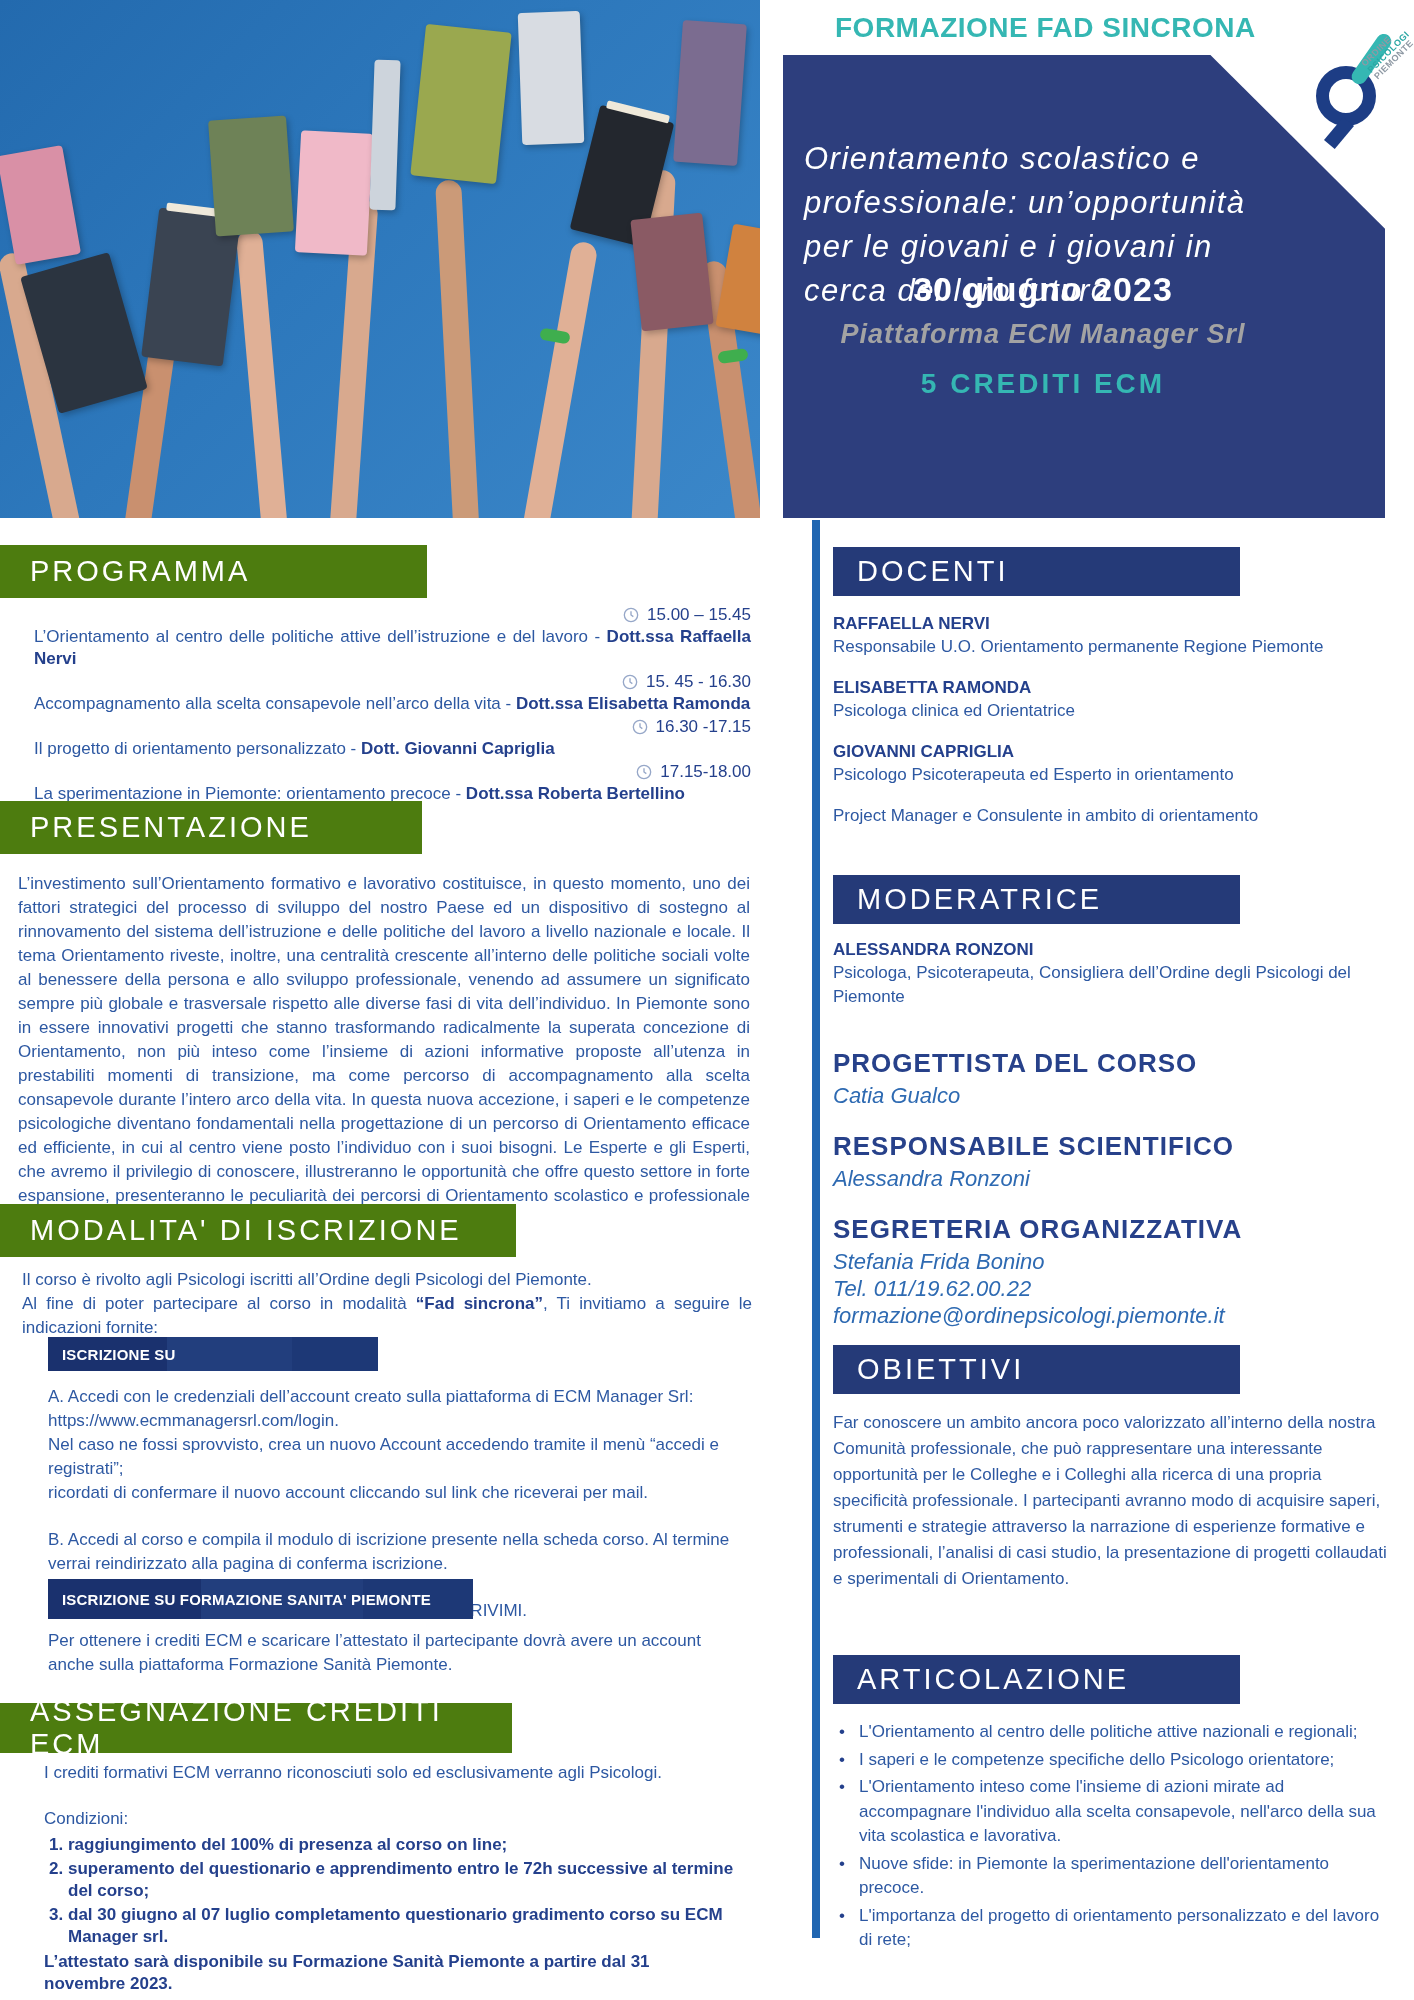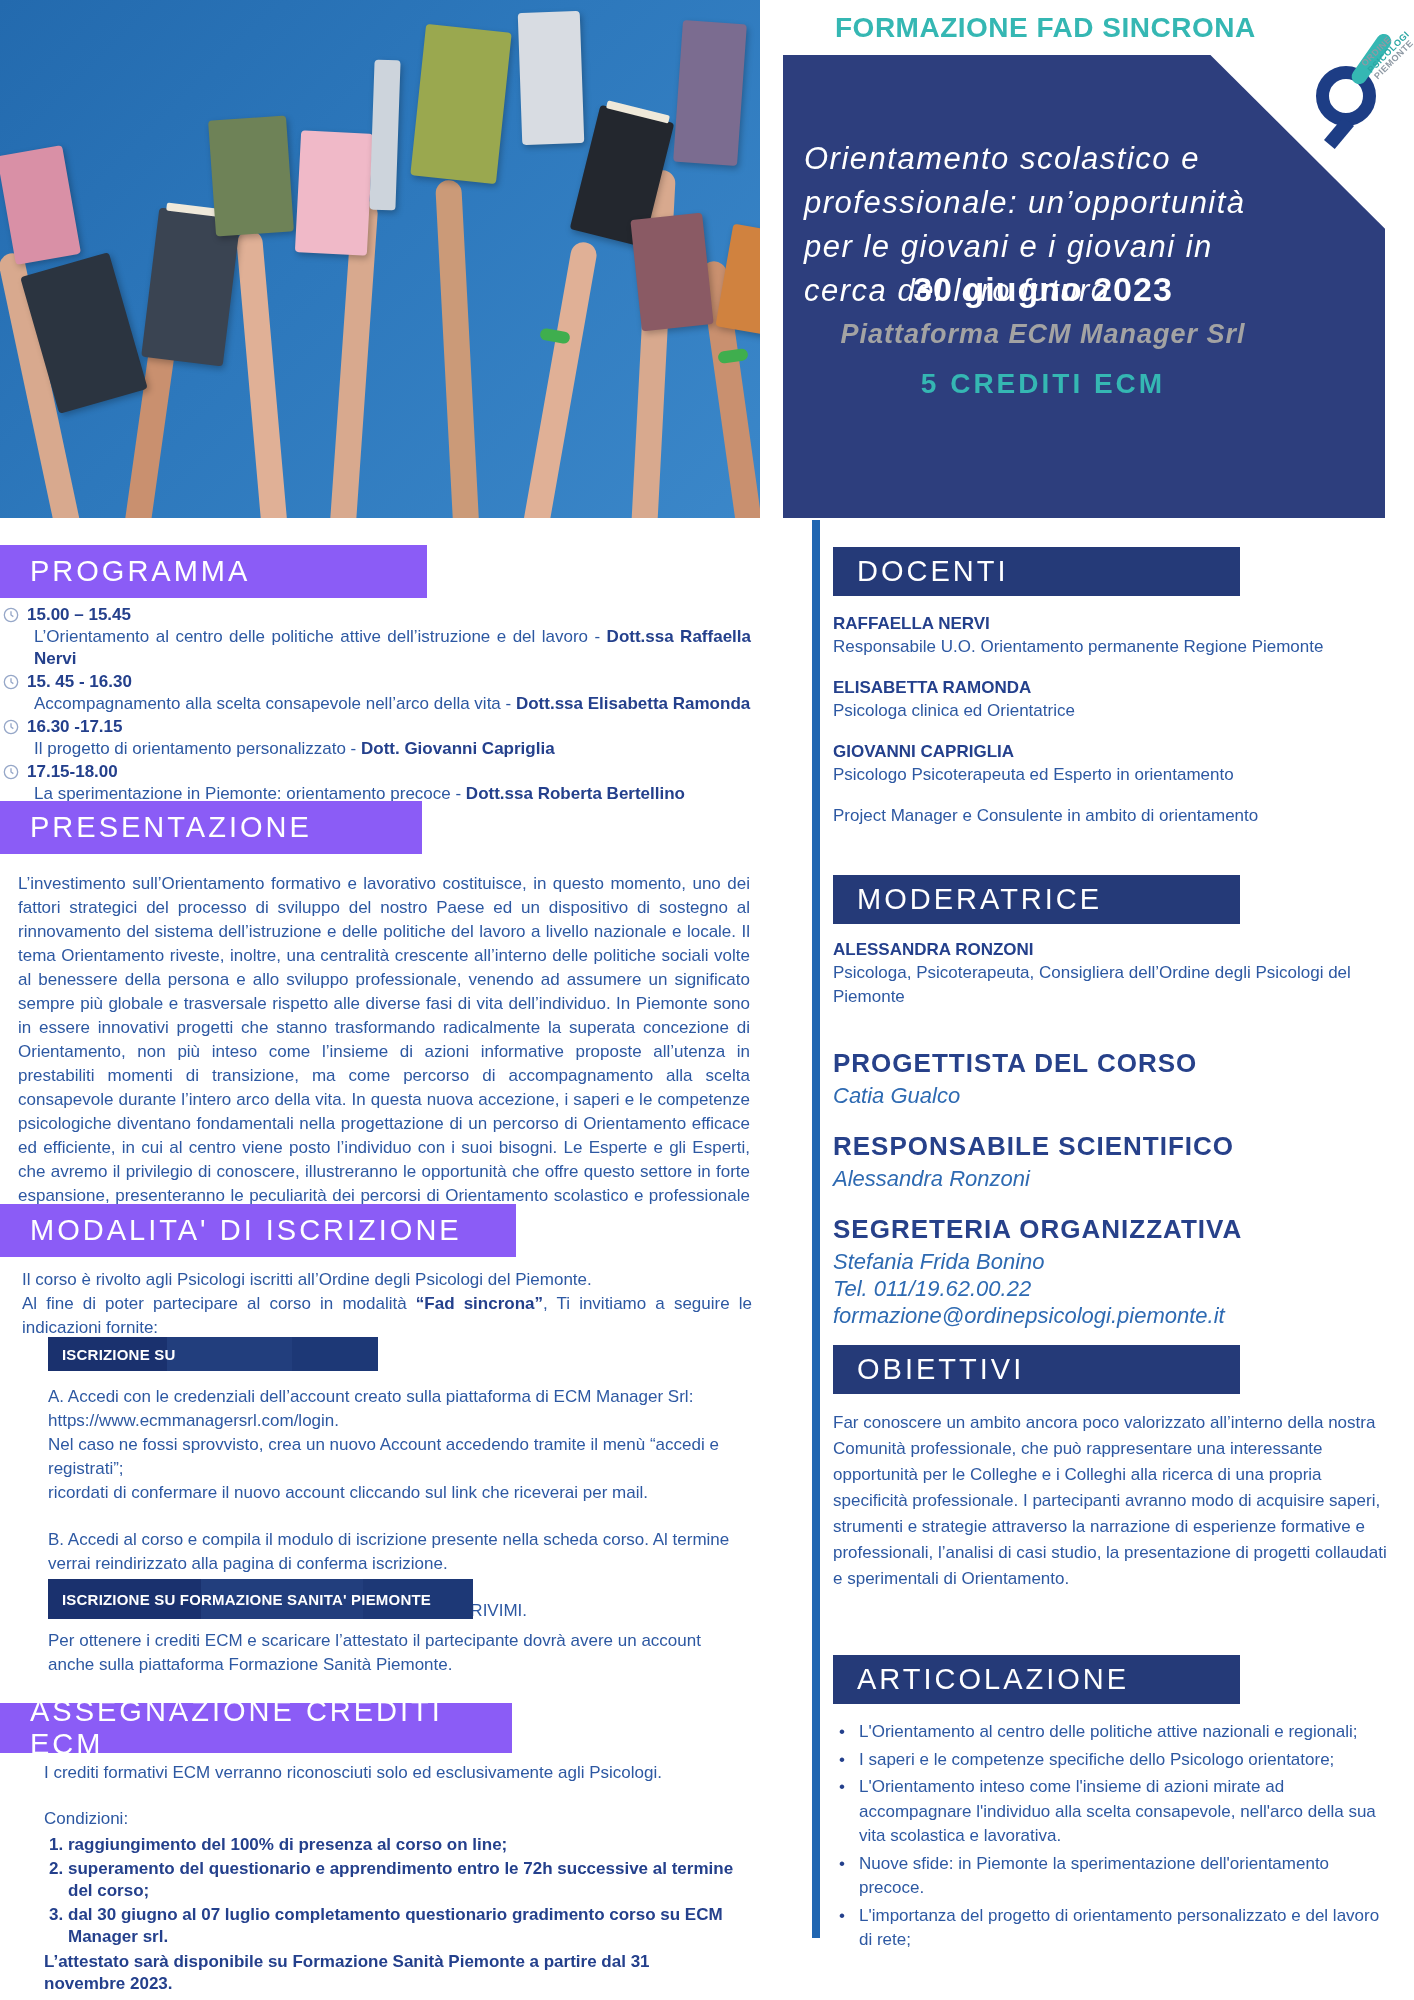--- a/index.html
+++ b/index.html
@@ -25,36 +25,36 @@
   .hero-credits{font-size:28px;font-weight:bold;color:#35b7b3;letter-spacing:3px;}
   
   .logo{position:absolute;left:1312px;top:22px;width:100px;height:120px;}
   .logo-ring{position:absolute;left:4px;top:44px;width:34px;height:34px;border:13px solid #1d3d85;border-radius:50%;}
   .logo-stem{position:absolute;left:52px;top:8px;width:15px;height:58px;border-radius:8px;background:#35b7b3;transform:rotate(35deg);}
   .logo-tail{position:absolute;left:20px;top:96px;width:14px;height:30px;background:#1d3d85;transform:rotate(40deg);}
   .logo-text{position:absolute;left:48px;top:40px;transform:rotate(-45deg);transform-origin:left top;
              font-size:9px;line-height:9px;letter-spacing:.5px;color:#8e99a4;font-weight:bold;white-space:nowrap;}
   .logo-text .teal{color:#2ba7a4;}
   
-  .bar-left{position:absolute;left:0;background:#8b5cf6;color:#ffffff;display:flex;align-items:center;
+  .bar-left{position:absolute;left:0;background:#4d7c0f;color:#ffffff;display:flex;align-items:center;
             padding-left:30px;box-sizing:border-box;font-size:29px;letter-spacing:3px;font-weight:500;}
   .bar-right{position:absolute;left:833px;width:407px;height:49px;background:#253a78;color:#ffffff;
              display:flex;align-items:center;padding-left:24px;box-sizing:border-box;
              font-size:29px;letter-spacing:3px;font-weight:500;}
   .bar-dark{position:absolute;background:linear-gradient(90deg,#1a316e 0%,#1a316e 36%,#223e7d 36%,#223e7d 74%,#1d3876 74%);
             color:#ffffff;display:flex;align-items:center;padding-left:14px;box-sizing:border-box;
             font-size:15px;font-weight:bold;letter-spacing:.2px;}
   .divider{position:absolute;left:812px;top:520px;width:8px;height:1418px;background:#2166b1;}
   .txt{position:absolute;font-size:17px;line-height:24px;color:#2d58a2;}
   .just{text-align:justify;}
   b,strong{color:#24408c;}
   
   .prog{position:absolute;left:3px;top:604px;width:748px;}
   .prog-item{margin-bottom:1px;}
-  .prog-time{display:flex;align-items:center;gap:8px;font-weight:bold;color:#24408c;font-size:17px;line-height:22px;}
+  .prog-time{display:flex;align-items:center;gap:8px;font-weight:normal;color:#24408c;font-size:17px;line-height:22px;justify-content:flex-end;}
   .clock{width:16px;height:16px;flex:0 0 16px;}
   .prog-desc{margin-left:31px;font-size:17px;line-height:22px;text-align:justify;}
   
   .rcol{position:absolute;left:833px;width:565px;}
   .person{margin-bottom:17px;}
   .person-name{font-weight:bold;color:#24408c;font-size:17px;line-height:23px;}
   .person-role{font-size:17px;line-height:24px;}
   .staff-title{font-size:26px;font-weight:bold;color:#27418a;letter-spacing:1px;line-height:30px;}
   .staff-name{font-size:22px;font-style:italic;color:#2e6ab2;line-height:27px;margin:4px 0 22px 0;}
   .staff-line{font-size:22px;font-style:italic;color:#2e6ab2;line-height:27px;}

